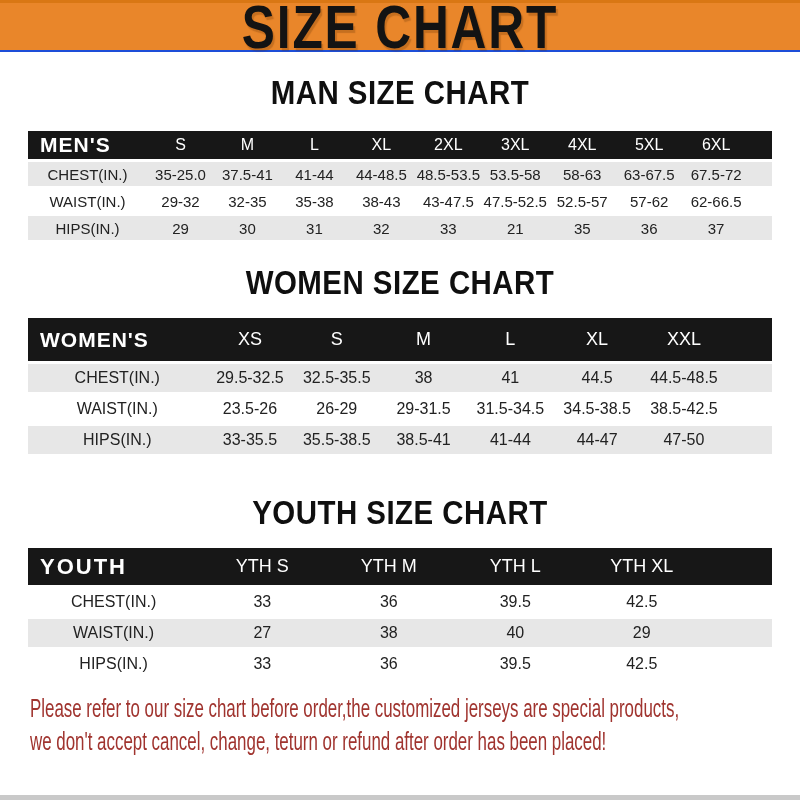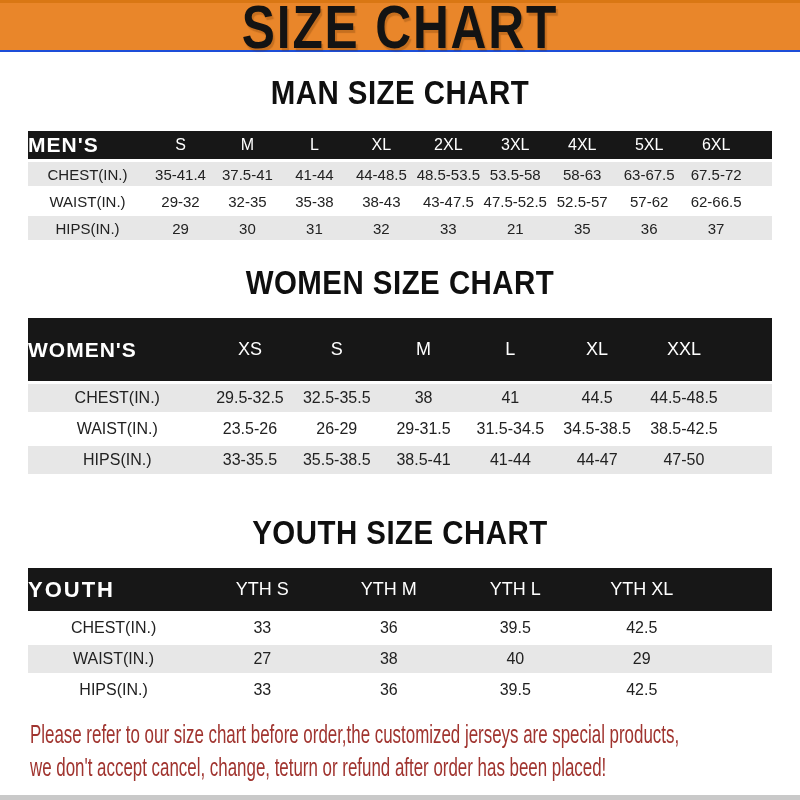--- a/index.html
+++ b/index.html
@@ -62,28 +62,28 @@
     white-space: nowrap;
   }
   .header-row th {
     background: #171717;
     color: #ffffff;
     font-weight: normal;
   }
   .header-row th.label-cell {
     font-weight: bold;
     text-align: left;
-    padding-left: 0;
+    padding-left: 12px;
     letter-spacing: 1px;
   }
   table.men   .header-row th { height: 28px; font-size: 16px; }
   table.men   .header-row th.label-cell { font-size: 21px; }
-  table.women .header-row th { height: 63px; font-size: 18px; }
+  table.women .header-row th { height: 43px; font-size: 18px; }
   table.women .header-row th.label-cell { font-size: 21px; }
-  table.youth .header-row th { height: 43px; font-size: 18px; }
+  table.youth .header-row th { height: 37px; font-size: 18px; }
   table.youth .header-row th.label-cell { font-size: 22px; letter-spacing: 2px; }
 
   .data-row td { background: #ffffff; color: #222222; }
   .data-row.gray td { background: #E7E7E7; }
   table.men   .data-row td { height: 24px; font-size: 15px; }
   table.women .data-row td { height: 28px; font-size: 16px; }
   table.youth .data-row td { height: 28px; font-size: 16px; }
 
   
   .note {
@@ -140,21 +140,21 @@
           <th>3XL</th>
           <th>4XL</th>
           <th>5XL</th>
           <th>6XL</th>
           <th></th>
         </tr>
       </thead>
       <tbody>
         <tr class="data-row gray">
           <td>CHEST(IN.)</td>
-          <td>35-41.4</td>
+          <td>35-25.0</td>
           <td>37.5-41</td>
           <td>41-44</td>
           <td>44-48.5</td>
           <td>48.5-53.5</td>
           <td>53.5-58</td>
           <td>58-63</td>
           <td>63-67.5</td>
           <td>67.5-72</td>
           <td></td>
         </tr>

